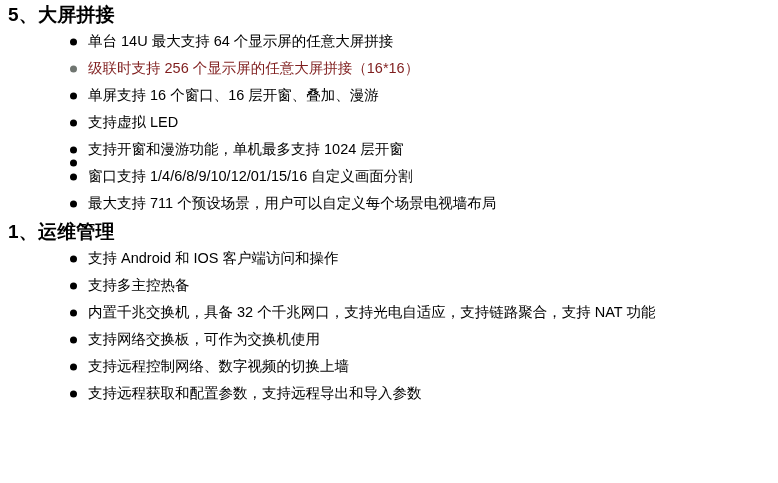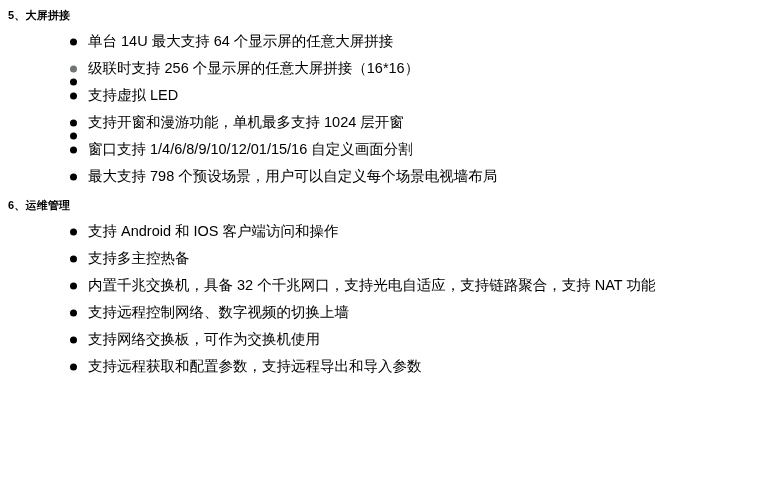--- a/index.html
+++ b/index.html
@@ -20,21 +20,21 @@
     height: 483px;
     padding: 0;
     box-sizing: border-box;
   }
   .section {
     margin: 0;
   }
   .section-heading {
     font-family: "Liberation Sans", "DejaVu Sans", sans-serif;
     font-weight: bold;
-    font-size: 11px;
+    font-size: 19px;
     line-height: 20px;
     padding-left: 8px;
     margin-top: 5px;
     margin-bottom: 3px;
     letter-spacing: 0.2px;
   }
   .bullet-list {
     list-style: none;
     margin: 0;
     padding: 0;
@@ -51,53 +51,53 @@
     position: absolute;
     left: 70px;
     top: 50%;
     transform: translateY(-50%);
     width: 7px;
     height: 7px;
     border-radius: 50%;
     background: #000000;
   }
   .bullet-item.faded {
-    color: #000000;
+    color: #7f1d1d;
   }
   .bullet-item.faded .dot {
     background: #6f7570;
   }
   .bullet-text {
     display: inline;
     margin-top: 10px;
   }
 </style>
 </head>
 <body>
 
 <div class="page">
   <div id="sections-root">
       <div class="section">
         <div class="section-heading">5、大屏拼接</div>
         <ul class="bullet-list">
           <li class="bullet-item"><span class="dot"></span><span class="bullet-text">单台 14U 最大支持 64 个显示屏的任意大屏拼接</span></li>
           <li class="bullet-item faded"><span class="dot"></span><span class="bullet-text">级联时支持 256 个显示屏的任意大屏拼接（16*16）</span></li>
-          <li class="bullet-item"><span class="dot"></span></li>
+          <li class="bullet-item"><span class="dot"></span><span class="bullet-text">单屏支持 16 个窗口、16 层开窗、叠加、漫游</span></li>
           <li class="bullet-item"><span class="dot"></span><span class="bullet-text">支持虚拟 LED</span></li>
           <li class="bullet-item"><span class="dot"></span><span class="bullet-text">支持开窗和漫游功能，单机最多支持 1024 层开窗</span></li>
           <li class="bullet-item"><span class="dot"></span></li>
           <li class="bullet-item"><span class="dot"></span><span class="bullet-text">窗口支持 1/4/6/8/9/10/12/01/15/16 自定义画面分割</span></li>
-          <li class="bullet-item"><span class="dot"></span><span class="bullet-text">最大支持 798 个预设场景，用户可以自定义每个场景电视墙布局</span></li>
+          <li class="bullet-item"><span class="dot"></span><span class="bullet-text">最大支持 711 个预设场景，用户可以自定义每个场景电视墙布局</span></li>
         </ul>
       </div>
       <div class="section">
-        <div class="section-heading">6、运维管理</div>
+        <div class="section-heading">1、运维管理</div>
         <ul class="bullet-list">
           <li class="bullet-item"><span class="dot"></span><span class="bullet-text">支持 Android 和 IOS 客户端访问和操作</span></li>
           <li class="bullet-item"><span class="dot"></span><span class="bullet-text">支持多主控热备</span></li>
           <li class="bullet-item"><span class="dot"></span><span class="bullet-text">内置千兆交换机，具备 32 个千兆网口，支持光电自适应，支持链路聚合，支持 NAT 功能</span></li>
+          <li class="bullet-item"><span class="dot"></span><span class="bullet-text">支持网络交换板，可作为交换机使用</span></li>
           <li class="bullet-item"><span class="dot"></span><span class="bullet-text">支持远程控制网络、数字视频的切换上墙</span></li>
-          <li class="bullet-item"><span class="dot"></span><span class="bullet-text">支持网络交换板，可作为交换机使用</span></li>
           <li class="bullet-item"><span class="dot"></span><span class="bullet-text">支持远程获取和配置参数，支持远程导出和导入参数</span></li>
         </ul>
       </div>
     </div>
 </div>
 
 </body></html>

